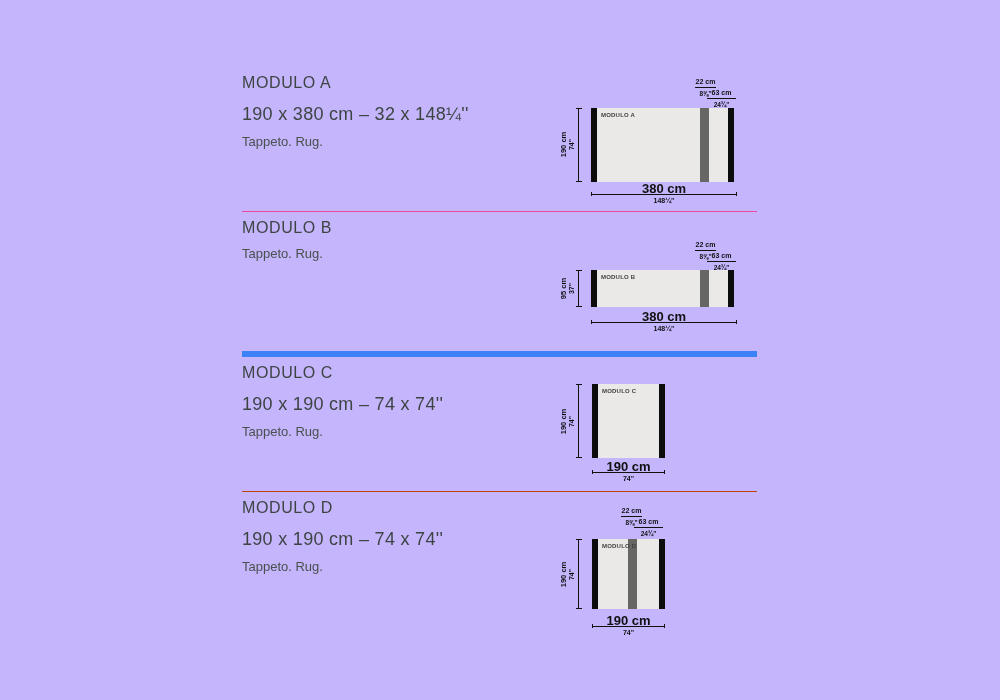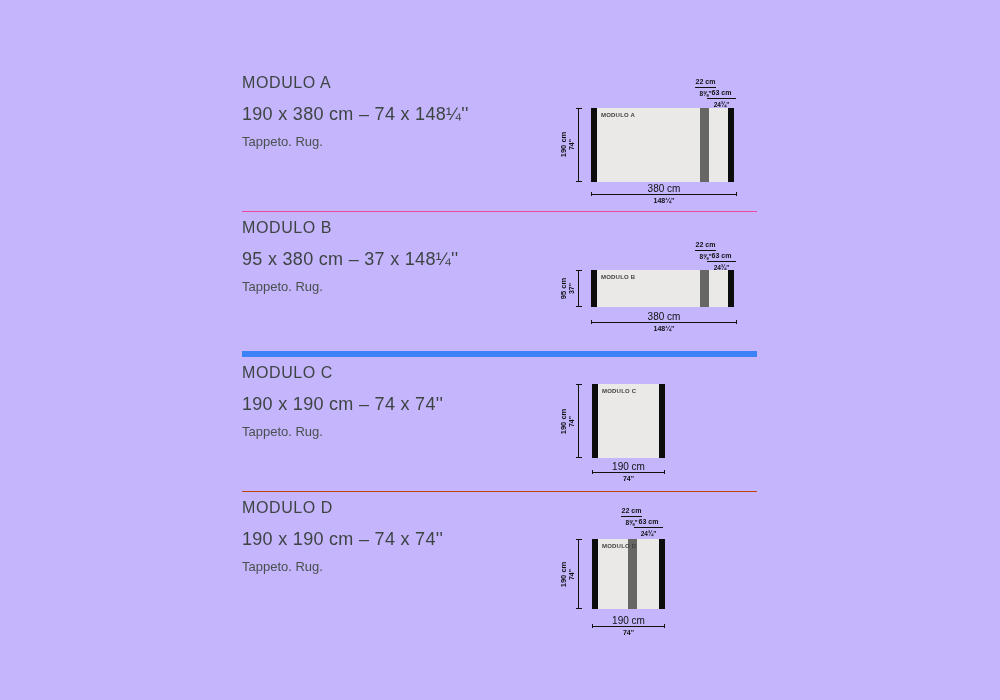--- a/index.html
+++ b/index.html
@@ -57,21 +57,21 @@
   .dg-d .vdim-labels { left:-15px; top:62px; }
   .vdim-cm { font-size:7.5px; font-weight:bold; color:#111; white-space:nowrap; line-height:8px; }
   .vdim-in { font-size:7px;  font-weight:bold; color:#111; white-space:nowrap; line-height:8px; }
 
   
   .hdim { position:absolute; text-align:center; }
   .dg-a .hdim { left:31px; top:109px; width:146px; }
   .dg-b .hdim { left:31px; top:74px;  width:146px; }
   .dg-c .hdim { left:32px; top:78px;  width:73px; }
   .dg-d .hdim { left:32px; top:112px; width:73px; }
-  .hdim-cm { display:block; font-size:10px; font-weight:normal; color:#111; line-height:9px; }
+  .hdim-cm { display:block; font-size:13px; font-weight:bold; color:#111; line-height:9px; }
   .hline { position:relative; height:0; border-bottom:1px solid #121212; margin-top:1px; }
   .hline::before, .hline::after { content:""; position:absolute; top:-2px; width:1px; height:4px; background:#121212; }
   .hline::before { left:0; } .hline::after { right:0; }
   .hdim-in { display:block; font-size:7px; font-weight:bold; color:#111; line-height:9px; margin-top:1px; }
 
   
   .ann { position:absolute; text-align:center; }
   .dg-a .ann-22, .dg-b .ann-22 { left:135px; top:2px; width:21px; }
   .dg-a .ann-63, .dg-b .ann-63 { left:147px; top:13px; width:29px; }
   .dg-d .ann-22 { left:61px; top:2px; width:21px; }
@@ -82,21 +82,21 @@
 </style>
 </head>
 <body>
 
 <div class="page">
   <div class="content">
 
     <section class="module sec-a">
       <div class="text-col">
         <h2 class="module-title">MODULO A</h2>
-        <p class="module-size">190 x 380 cm – 74 x 148¼''</p>
+        <p class="module-size">190 x 380 cm – 32 x 148¼''</p>
         <p class="module-desc">Tappeto. Rug.</p>
       </div>
       <div class="diagram dg-a">
         <div class="ann ann-22">
           <span class="ann-cm">22 cm</span>
           <div class="ann-line"></div>
           <span class="ann-in">8⅝"</span>
         </div>
         <div class="ann ann-63">
           <span class="ann-cm">63 cm</span>
@@ -118,21 +118,20 @@
           <span class="hdim-cm">380 cm</span>
           <div class="hline"></div>
           <span class="hdim-in">148¼"</span>
         </div>
       </div>
     </section>
 
     <section class="module sec-b">
       <div class="text-col">
         <h2 class="module-title">MODULO B</h2>
-        <p class="module-size">95 x 380 cm – 37 x 148¼''</p>
         <p class="module-desc">Tappeto. Rug.</p>
       </div>
       <div class="diagram dg-b">
         <div class="ann ann-22">
           <span class="ann-cm">22 cm</span>
           <div class="ann-line"></div>
           <span class="ann-in">8⅝"</span>
         </div>
         <div class="ann ann-63">
           <span class="ann-cm">63 cm</span>

